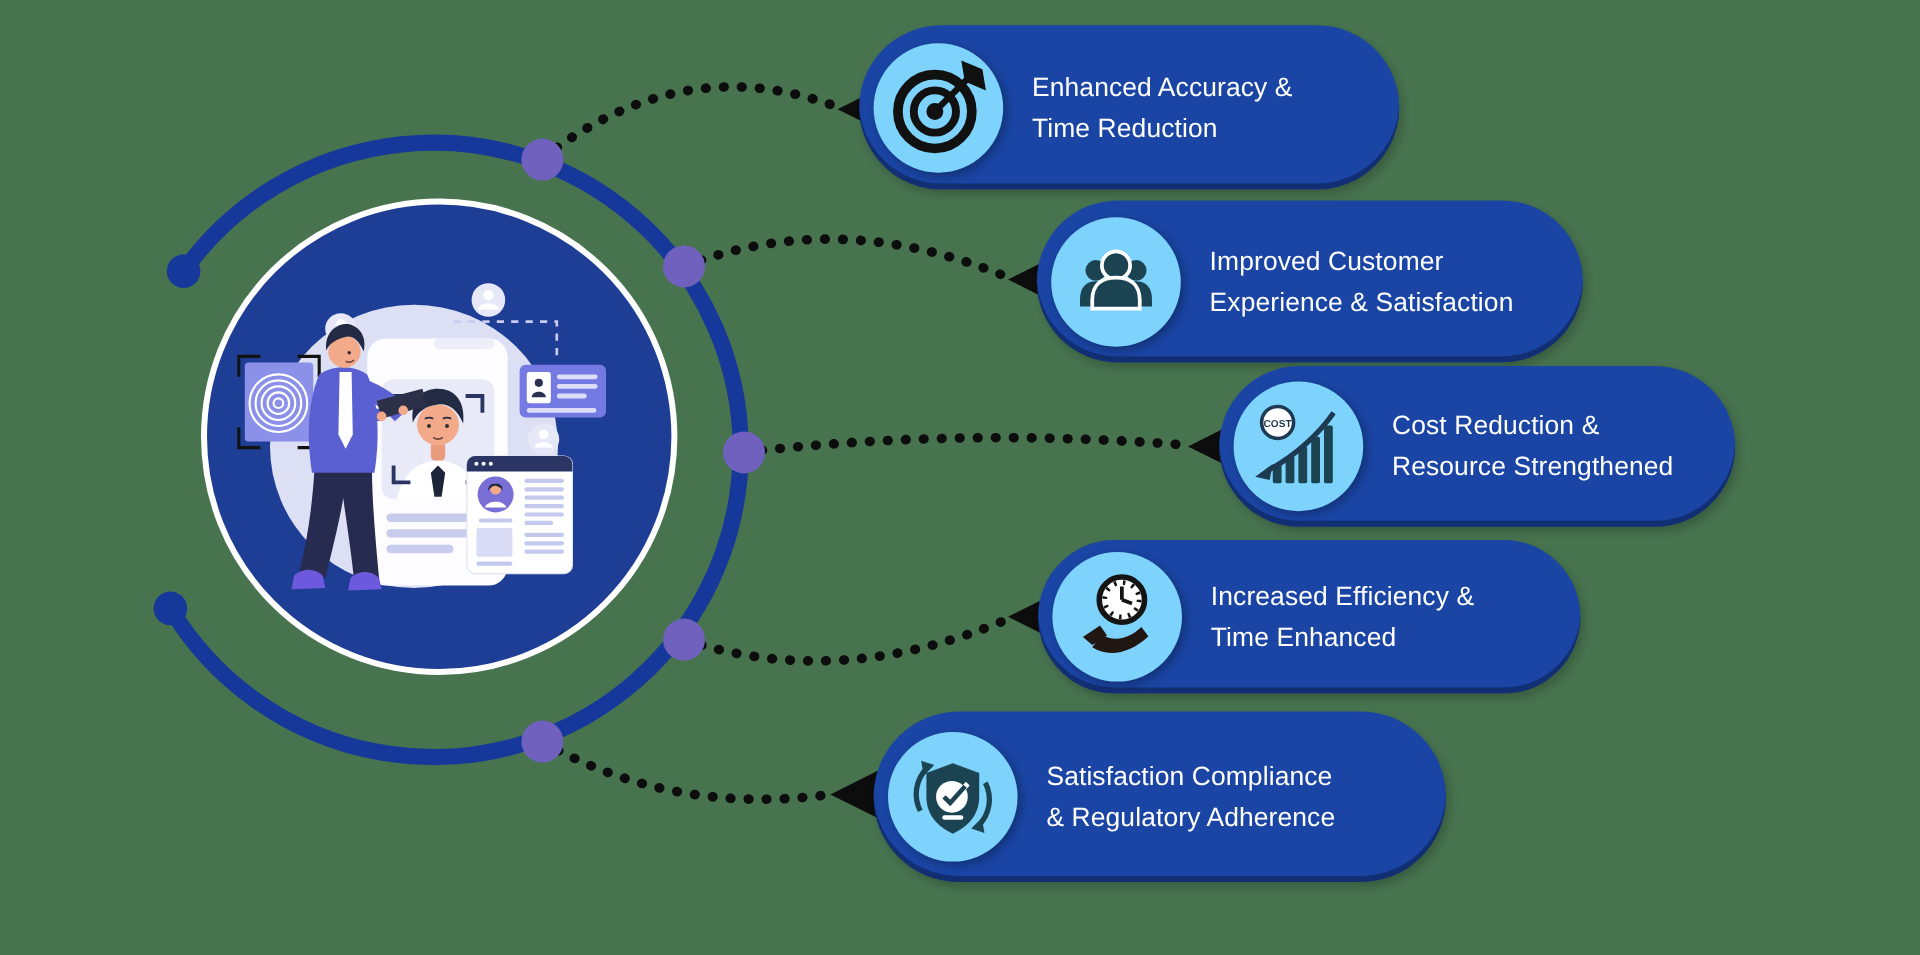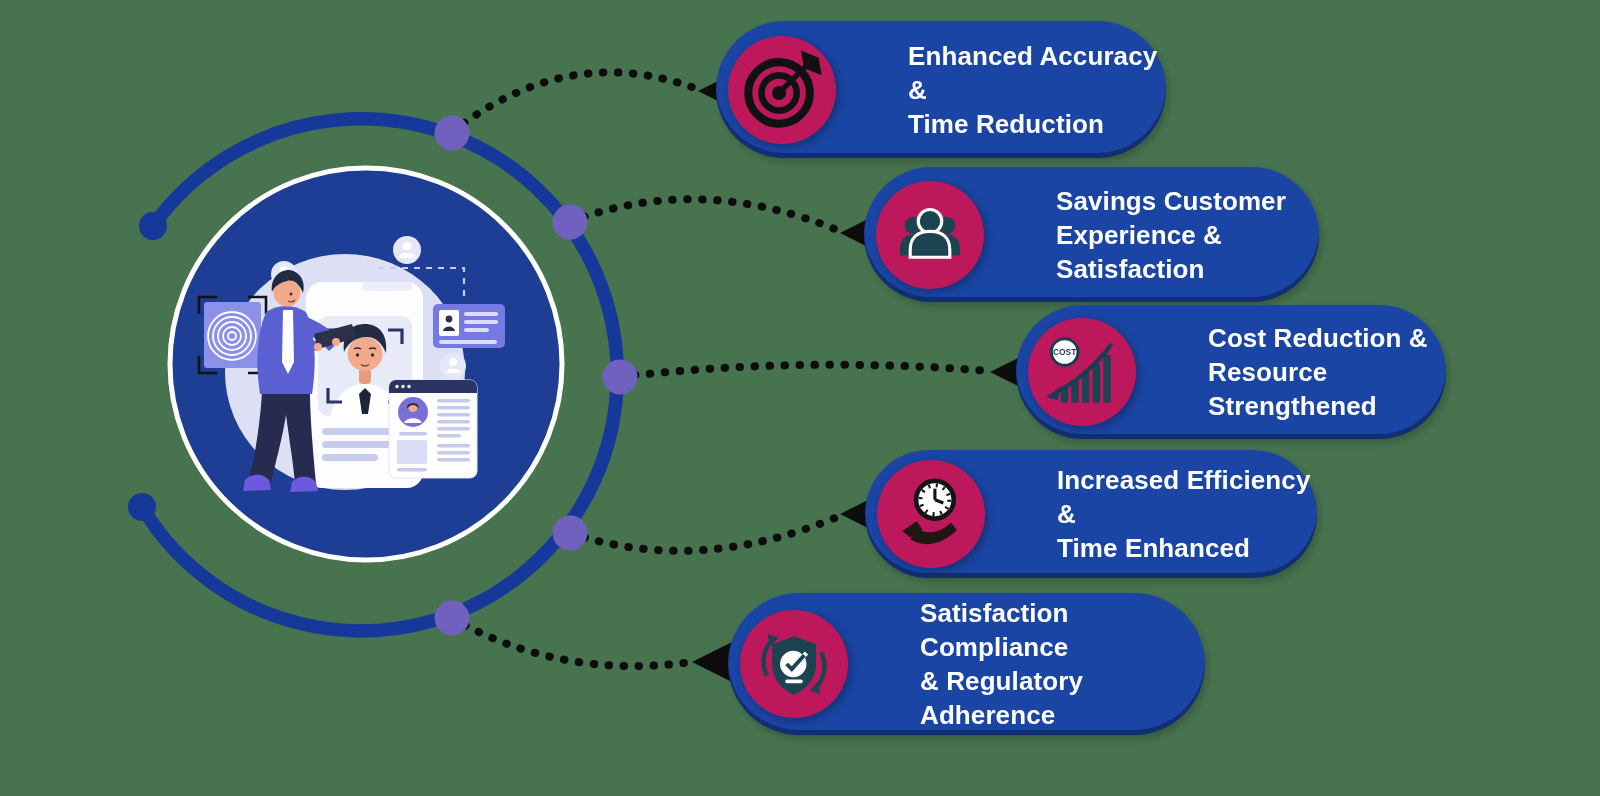--- a/index.html
+++ b/index.html
@@ -7,26 +7,26 @@
     --circle-blue:#1E3E96; --node-purple:#7161BE; --connector-black:#0D0D0D;
     --icon-teal:#1B4351; --text-white:#FFFFFF;
   }
   html,body{margin:0;padding:0;background:var(--background);}
   #stage{position:relative;width:1600px;height:796px;overflow:hidden;
          font-family:"Liberation Sans",sans-serif;background:var(--background);}
   #diagram-svg{position:absolute;left:0;top:0;}
   .card{position:absolute;border-radius:72px;background:var(--card-blue);
         display:flex;align-items:center;gap:24px;padding-left:12px;box-sizing:border-box;
         box-shadow: inset 0 -5px 0 rgba(9,20,55,.45), 3px 4px 7px rgba(0,0,0,.20);}
-  .icon-circle{width:108px;height:108px;border-radius:50%;background:#be185d;flex:0 0 auto;
+  .icon-circle{width:108px;height:108px;border-radius:50%;background:#7dd3fc;flex:0 0 auto;
         display:flex;align-items:center;justify-content:center;
         box-shadow:3px 3px 8px rgba(0,0,0,.28);}
   .icon-circle svg{display:block;}
-  .card-text{color:var(--text-white);font-weight:700;font-size:26px;line-height:34px;
-        letter-spacing:.1px;margin-left:48px;}
+  .card-text{color:var(--text-white);font-weight:400;font-size:22px;line-height:34px;
+        letter-spacing:.1px;}
   .ring-stroke{stroke:var(--ring-blue);}
   .ring-fill{fill:var(--ring-blue);}
   .node-fill{fill:var(--node-purple);}
   .dotline{stroke:var(--connector-black);stroke-width:8;fill:none;
         stroke-linecap:round;stroke-dasharray:0.5 14.5;}
   .arrowhead{fill:var(--connector-black);}
   .teal{fill:var(--icon-teal);}
   .teal-s{stroke:var(--icon-teal);fill:none;}
 </style>
 </head>
@@ -223,21 +223,21 @@
       <svg width="72" height="72" viewBox="0 0 60 60">
         <circle class="teal" cx="16" cy="22" r="7.2"></circle>
         <path class="teal" d="M 5 47 V 42 C 5 33.5 9.5 29.5 16 29.5 C 21 29.5 24.5 31.5 26.5 35 L 26.5 47 Z"></path>
         <circle class="teal" cx="44" cy="22" r="7.2"></circle>
         <path class="teal" d="M 55 47 V 42 C 55 33.5 50.5 29.5 44 29.5 C 39 29.5 35.5 31.5 33.5 35 L 33.5 47 Z"></path>
         <circle class="teal" cx="30" cy="18.5" r="9.8" stroke="#FFFFFF" stroke-width="2.6"></circle>
         <path class="teal" d="M 13.5 48.5 V 42.5 C 13.5 32 20 27 30 27 C 40 27 46.5 32 46.5 42.5 V 48.5 Z" stroke="#FFFFFF" stroke-width="2.6"></path>
       </svg>
     </div>
     <div class="card-text">
-      <div>Savings Customer</div>
+      <div>Improved Customer</div>
       <div>Experience &amp; Satisfaction</div>
     </div>
   </div>
 
   <div class="card" style="left:1016px;top:305px;width:430px;height:134px">
     <div class="icon-circle">
       <svg width="80" height="80" viewBox="0 0 60 60">
         <rect class="teal" x="14" y="41" width="5.5" height="12" rx="1"></rect>
         <rect class="teal" x="22" y="36" width="5.5" height="17" rx="1"></rect>
         <rect class="teal" x="30" y="30" width="5.5" height="23" rx="1"></rect>

